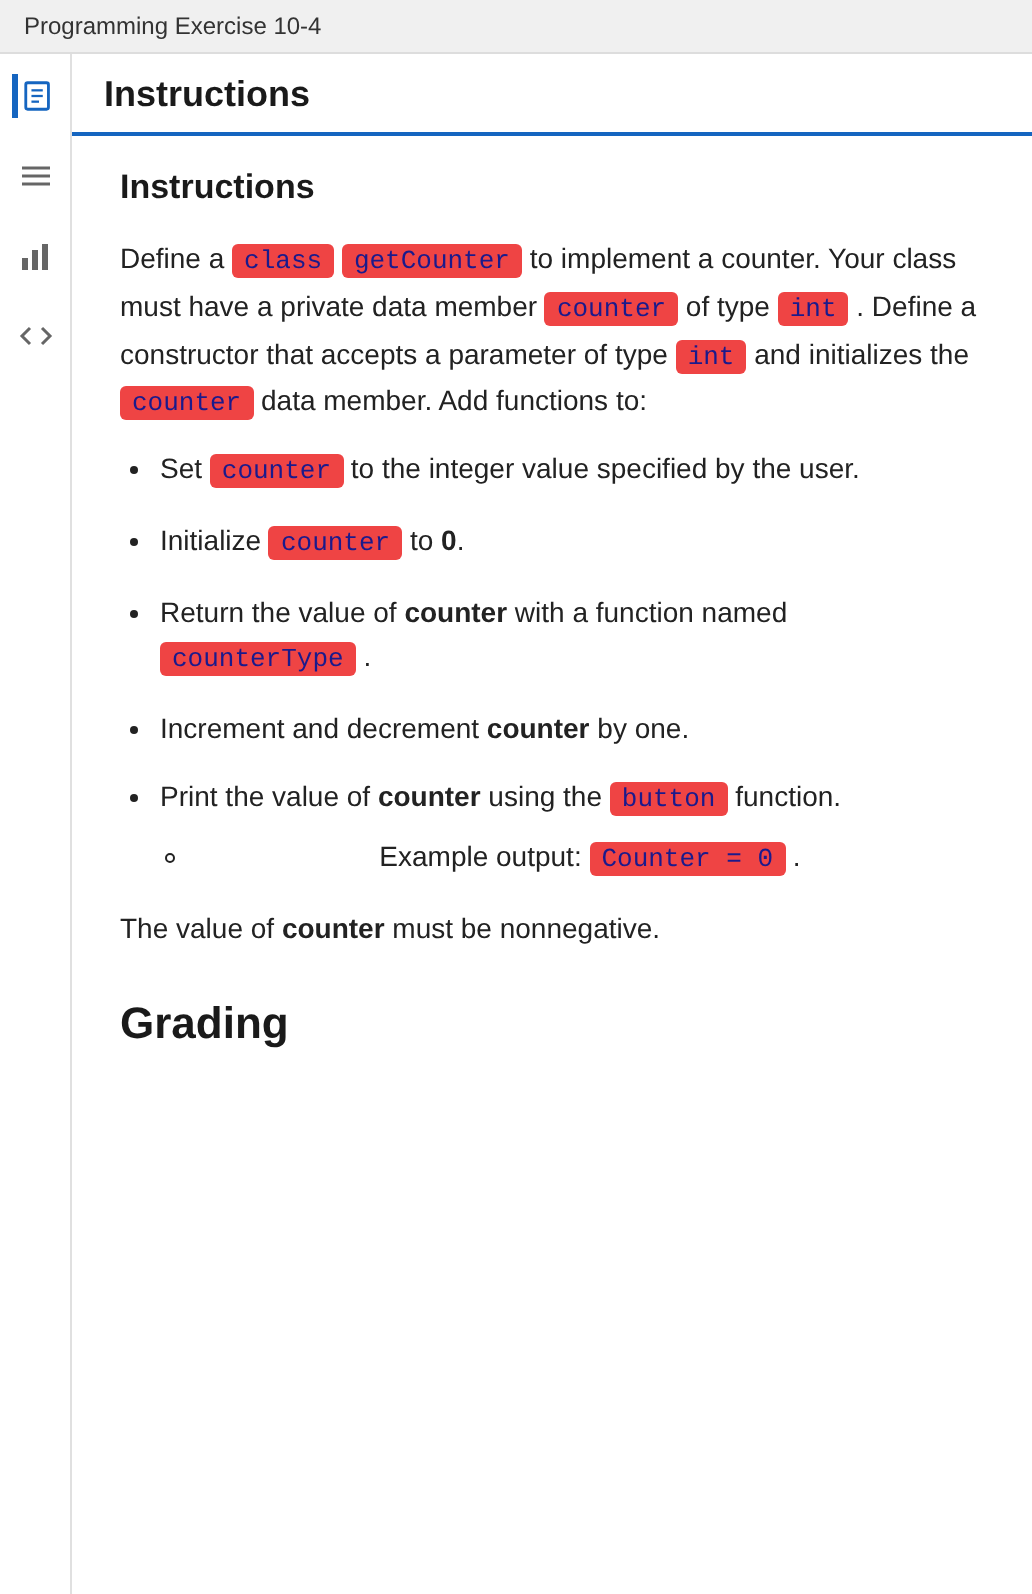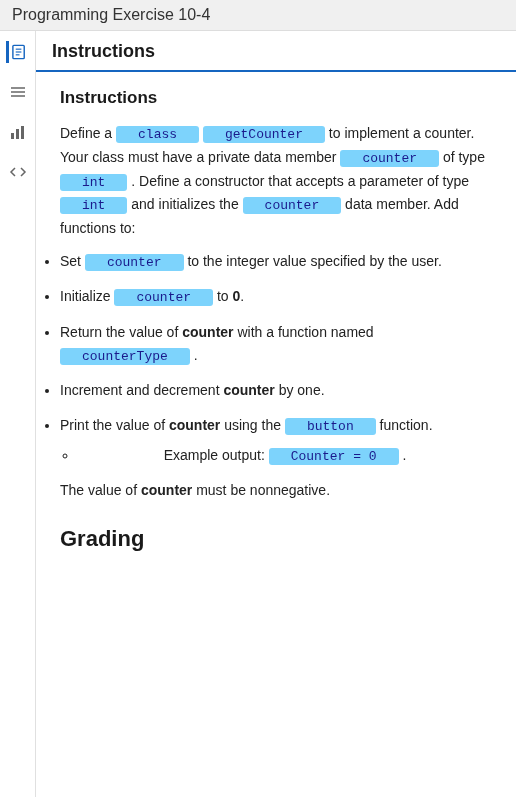--- a/index.html
+++ b/index.html
@@ -7,21 +7,21 @@
       font-family: -apple-system, BlinkMacSystemFont, 'Segoe UI', Arial, sans-serif;
       font-size: 14px;
       background: #f5f5f5;
       width: 516px;
       min-height: 797px;
     }
     .title-bar {
       background: #f0f0f0;
       border-bottom: 1px solid #ddd;
       padding: 6px 12px;
-      font-size: 16px;
+      font-size: 12px;
       color: #333;
     }
     .app-container {
       display: flex;
       width: 516px;
       min-height: 780px;
       background: #fff;
     }
     .sidebar {
       width: 36px;
@@ -86,27 +86,28 @@
       margin-top: 24px;
     }
     p {
       color: #222;
       line-height: 1.6;
       margin-bottom: 10px;
       font-size: 14px;
     }
     code, .inline-code {
       font-family: 'Courier New', Courier, monospace;
-      background: #7dd3fc;
+      background: #ef4444;
       color: #1a1a8c;
       border-radius: 3px;
-      padding: 1px 22px;
+      padding: 1px 6px;
       font-size: 13px;
     }
     ul {
+      margin-left: 20px;
       margin-top: 10px;
       margin-bottom: 10px;
     }
     ul li {
       margin-bottom: 12px;
       line-height: 1.6;
       color: #222;
       font-size: 14px;
     }
     ol.sub-list {

